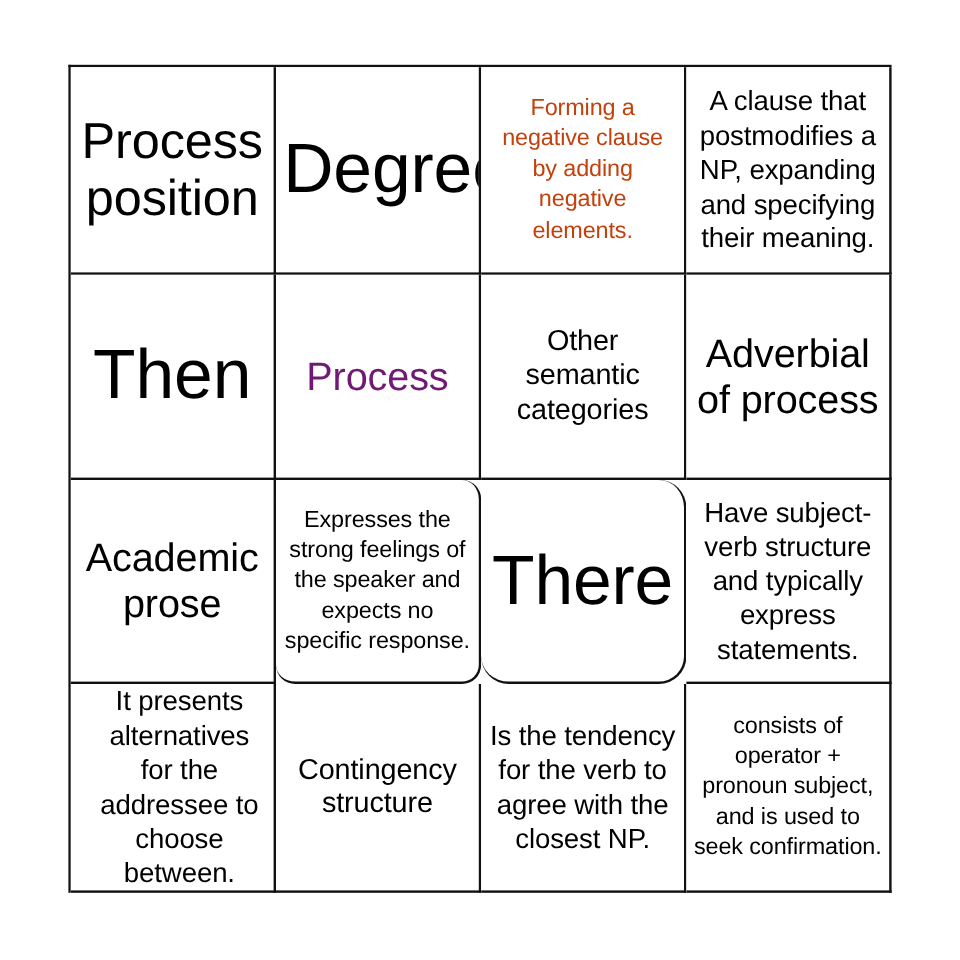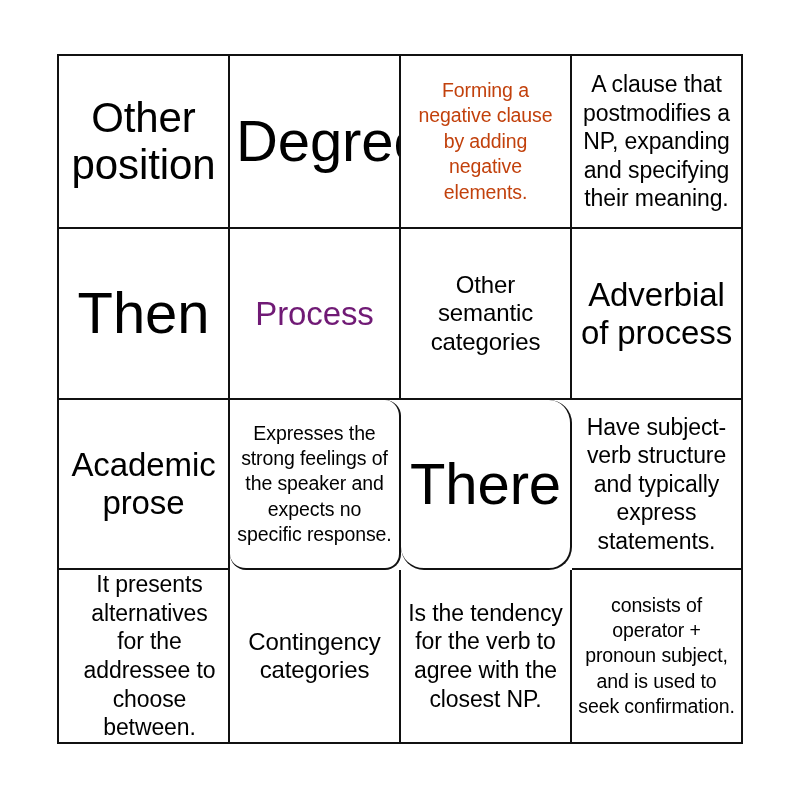--- a/index.html
+++ b/index.html
@@ -57,21 +57,21 @@
   .size-lg  .cell-text { font-size: 33px; line-height: 1.14; }
   .size-md  .cell-text { font-size: 24px; line-height: 1.18; text-align: center; }
   .size-sm  .cell-text { font-size: 23px; line-height: 1.24; }
   .size-xs  .cell-text { font-size: 19.5px; line-height: 1.3; }
 </style>
 </head>
 <body>
 
 <div id="bingo-card" style="background: rgb(255, 255, 255); border-top-color: rgb(17, 17, 17); border-left-color: rgb(17, 17, 17);">
     <div class="bingo-cell size-xl" style="border-right-color: rgb(17, 17, 17); border-bottom-color: rgb(17, 17, 17);">
-      <span class="cell-text" style="color: rgb(0, 0, 0);">Other position</span>
+      <span class="cell-text" style="color: rgb(0, 0, 0);">Process position</span>
     </div>
     <div class="bingo-cell size-xxl" style="border-right-color: rgb(17, 17, 17); border-bottom-color: rgb(17, 17, 17);">
       <span class="cell-text" style="color: rgb(0, 0, 0);">Degree</span>
     </div>
     <div class="bingo-cell size-xs" style="border-right-color: rgb(17, 17, 17); border-bottom-color: rgb(17, 17, 17);">
       <span class="cell-text" style="color: #c2410c;">Forming a negative clause by adding negative elements.</span>
     </div>
     <div class="bingo-cell size-sm" style="border-right-color: rgb(17, 17, 17); border-bottom-color: rgb(17, 17, 17);">
       <span class="cell-text" style="color: rgb(0, 0, 0);">A clause that postmodifies a NP, expanding and specifying their meaning.</span>
     </div>
@@ -96,21 +96,21 @@
     <div class="bingo-cell size-xxl" style="border-right-color: rgb(17, 17, 17); border-bottom-color: rgb(17, 17, 17); border-radius: 23px;">
       <span class="cell-text" style="color: rgb(0, 0, 0);">There</span>
     </div>
     <div class="bingo-cell size-sm" style="border-right-color: rgb(17, 17, 17); border-bottom-color: rgb(17, 17, 17);">
       <span class="cell-text" style="color: rgb(0, 0, 0);">Have subject-verb structure and typically express statements.</span>
     </div>
     <div class="bingo-cell size-sm" style="border-right-color: rgb(17, 17, 17); border-bottom-color: rgb(17, 17, 17);">
       <span class="cell-text" style="color: rgb(0, 0, 0); margin-left: 12px;">It presents alternatives for the addressee to choose between.</span>
     </div>
     <div class="bingo-cell size-md" style="border-right-color: rgb(17, 17, 17); border-bottom-color: rgb(17, 17, 17);">
-      <span class="cell-text" style="color: rgb(0, 0, 0);">Contingency categories</span>
+      <span class="cell-text" style="color: rgb(0, 0, 0);">Contingency structure</span>
     </div>
     <div class="bingo-cell size-sm" style="border-right-color: rgb(17, 17, 17); border-bottom-color: rgb(17, 17, 17);">
       <span class="cell-text" style="color: rgb(0, 0, 0);">Is the tendency for the verb to agree with the closest NP.</span>
     </div>
     <div class="bingo-cell size-xs" style="border-right-color: rgb(17, 17, 17); border-bottom-color: rgb(17, 17, 17);">
       <span class="cell-text" style="color: rgb(0, 0, 0);">consists of operator + pronoun subject, and is used to seek confirmation.</span>
     </div>
   </div>
 
 </body></html>

